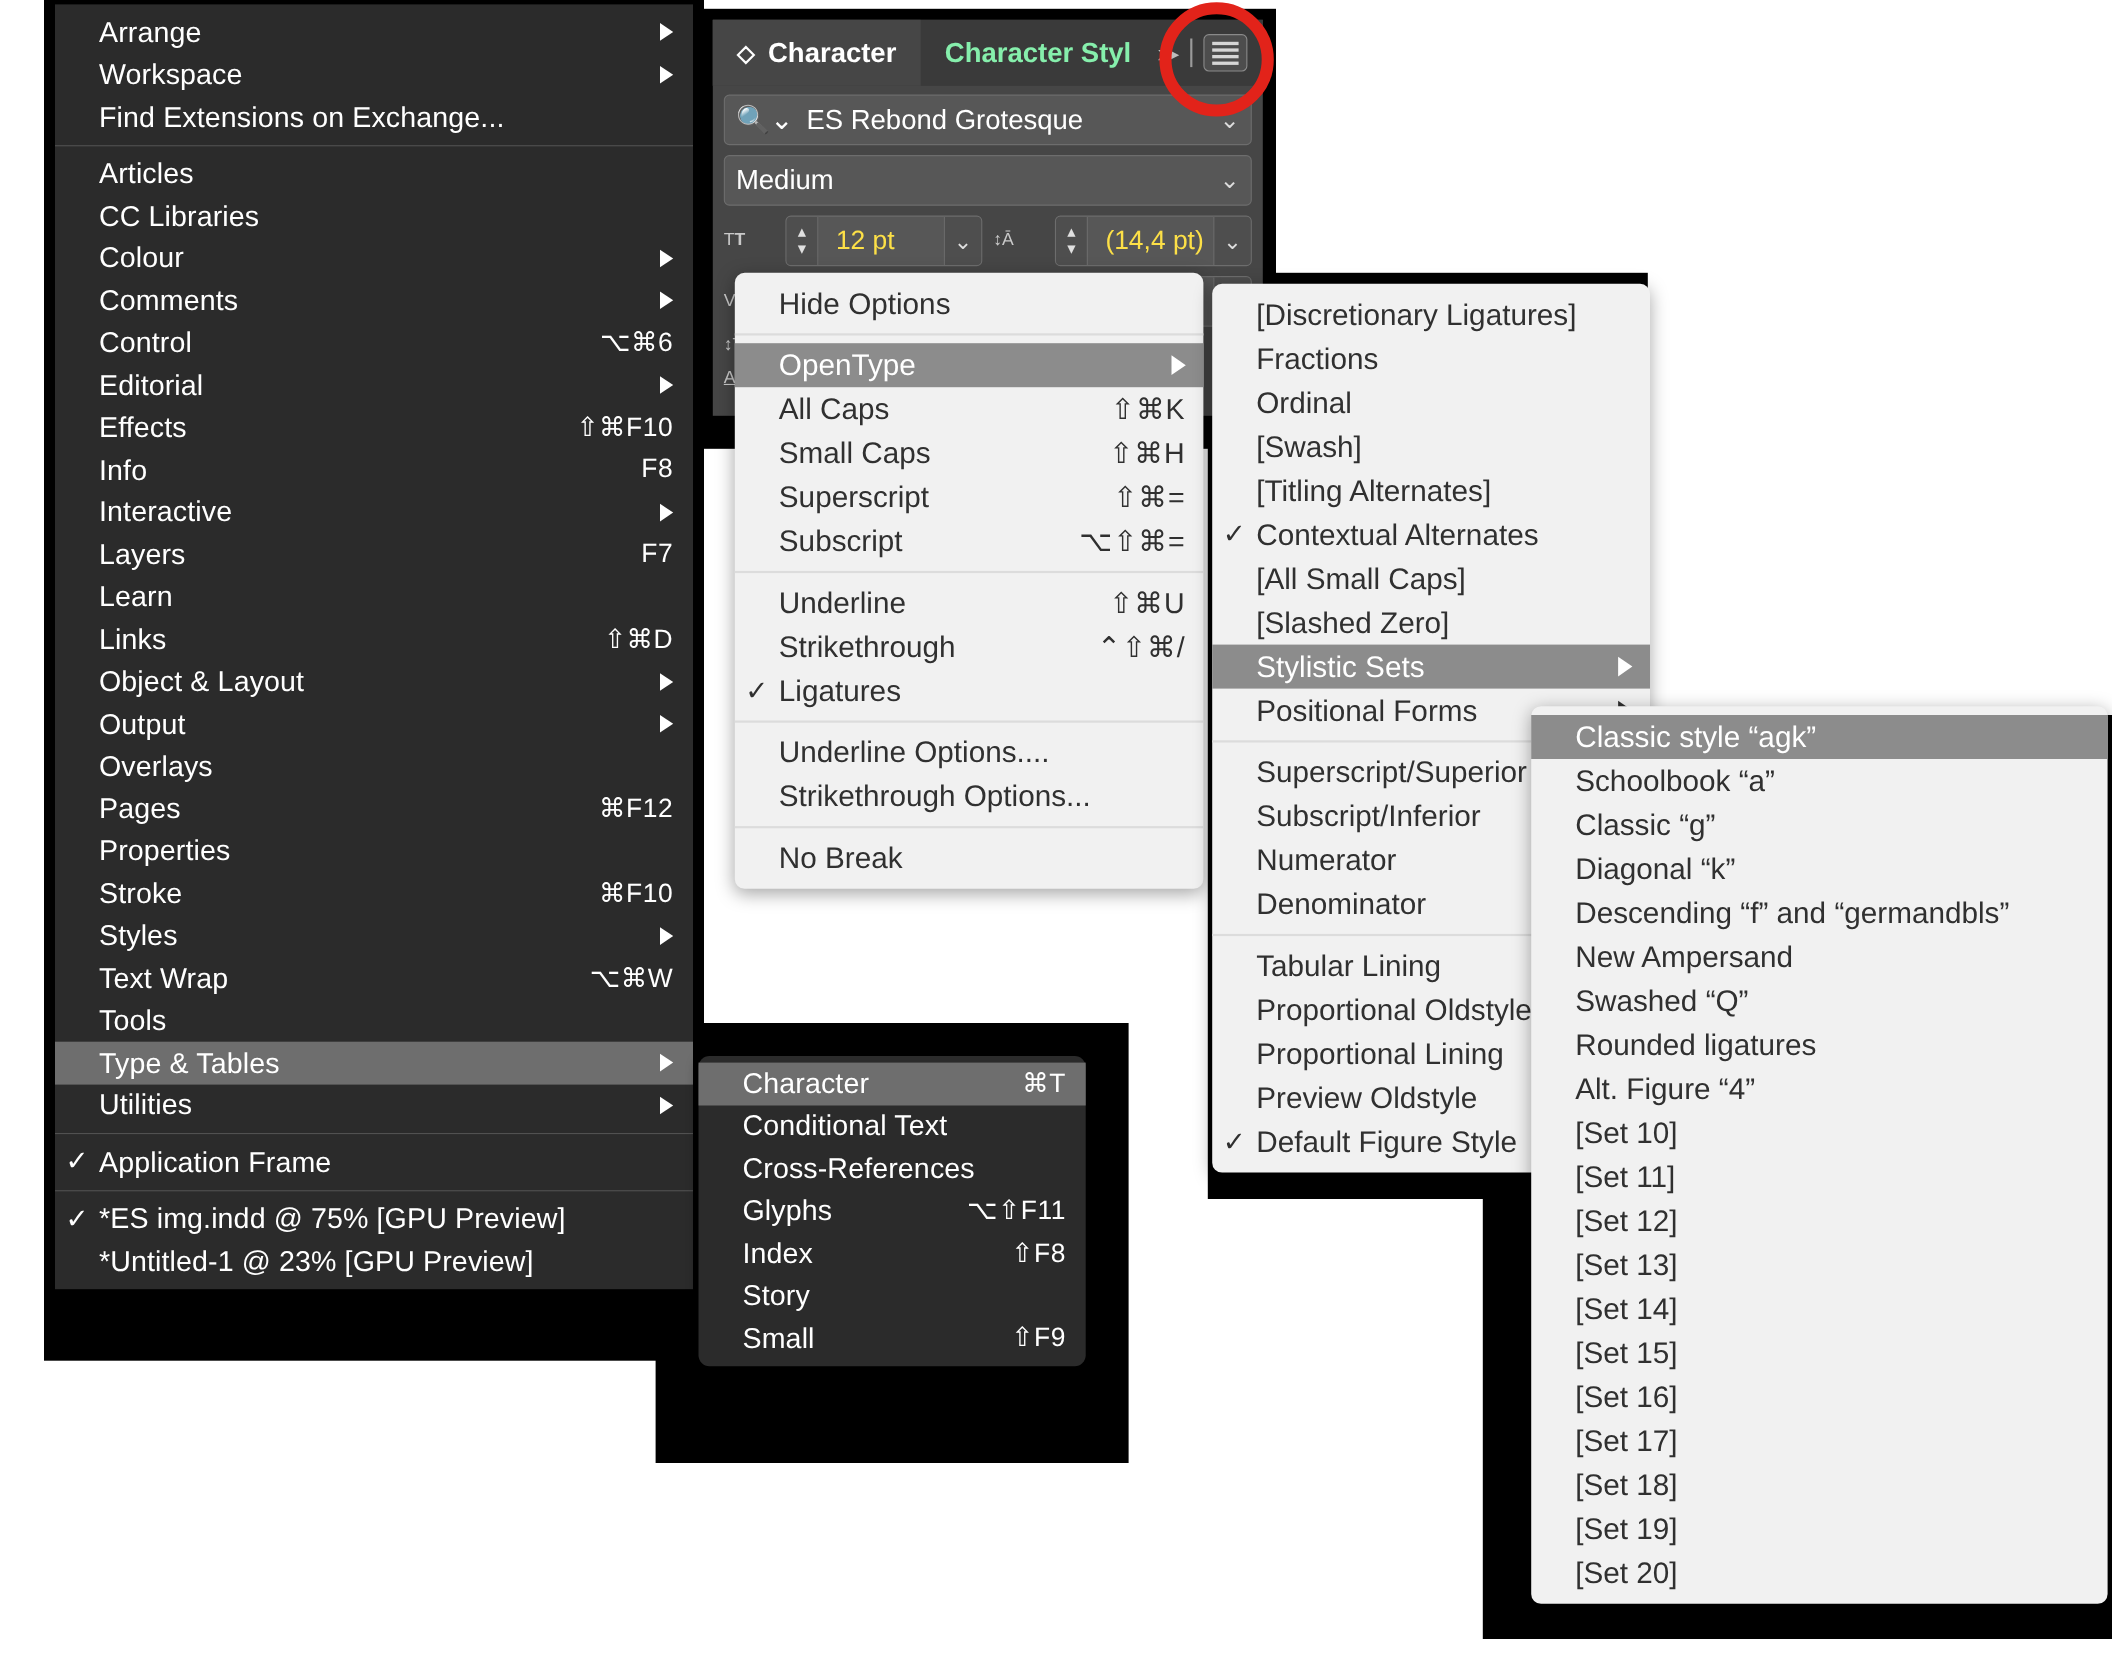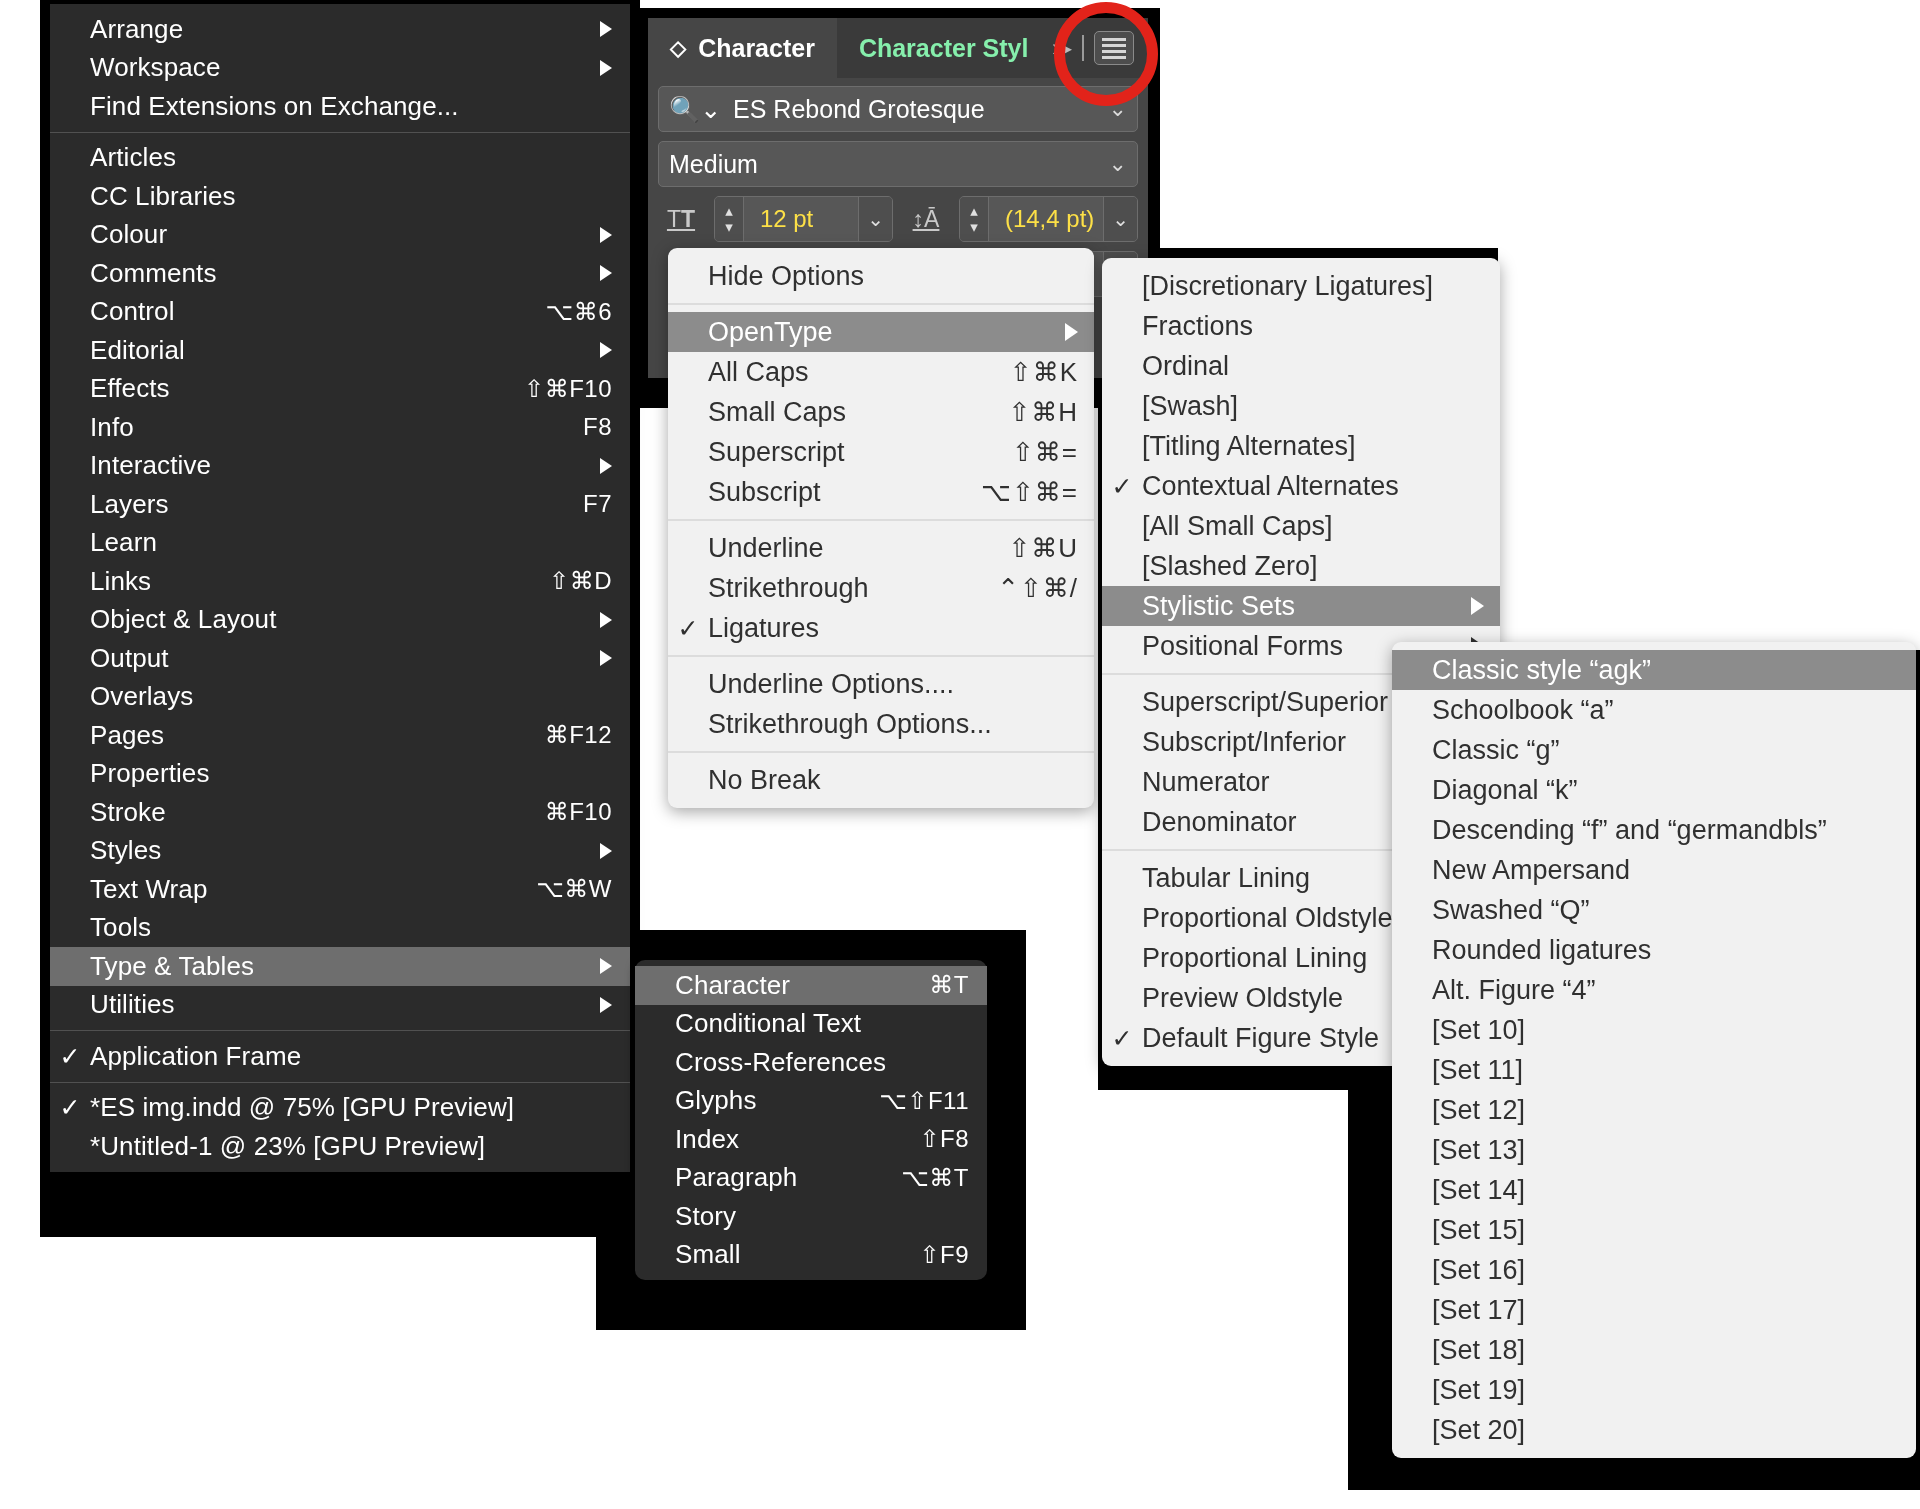--- a/index.html
+++ b/index.html
@@ -163,25 +163,24 @@
     margin-bottom: 9px;
     color: #ffffff;
     font-size: 25px;
   }
   .field .srch { margin-right: 12px; display: flex; align-items: center; gap: 4px; }
   .field .val { flex: 1 1 auto; }
   .field .dd { font-size: 22px; color: #dcdcdc; }
   .ctrl-row { display: flex; align-items: center; gap: 10px; margin-bottom: 9px; }
   .ctrl-ico {
     width: 46px; flex: 0 0 46px;
-    text-align: center;
+    text-align: left;
     color: #c9c9c9;
-    font-size: 23px;
+    font-size: 16px;
     line-height: 1;
-    text-decoration: underline;
   }
   .stepper {
     display: flex; align-items: stretch;
     border: 1px solid #6d6d6d; border-radius: 5px;
     background: #575757;
     height: 46px;
     overflow: hidden;
   }
   .stepper .arrows {
     width: 34px;
@@ -469,25 +468,20 @@
       <span class="lbl">Glyphs</span>
       <span class="sc">⌥⇧F11</span>
     </div>
     <div class="dark-row">
       <span class="chk"></span>
       <span class="lbl">Index</span>
       <span class="sc">⇧F8</span>
     </div>
     <div class="dark-row">
       <span class="chk"></span>
-      <span class="lbl">Paragraph</span>
-      <span class="sc">⌥⌘T</span>
-    </div>
-    <div class="dark-row">
-      <span class="chk"></span>
       <span class="lbl">Story</span>
     </div>
     <div class="dark-row">
       <span class="chk"></span>
       <span class="lbl">Small</span>
       <span class="sc">⇧F9</span>
     </div>
   </div>
 
   <div class="light-menu" style="left:628px; top:248px; width:426px;">

